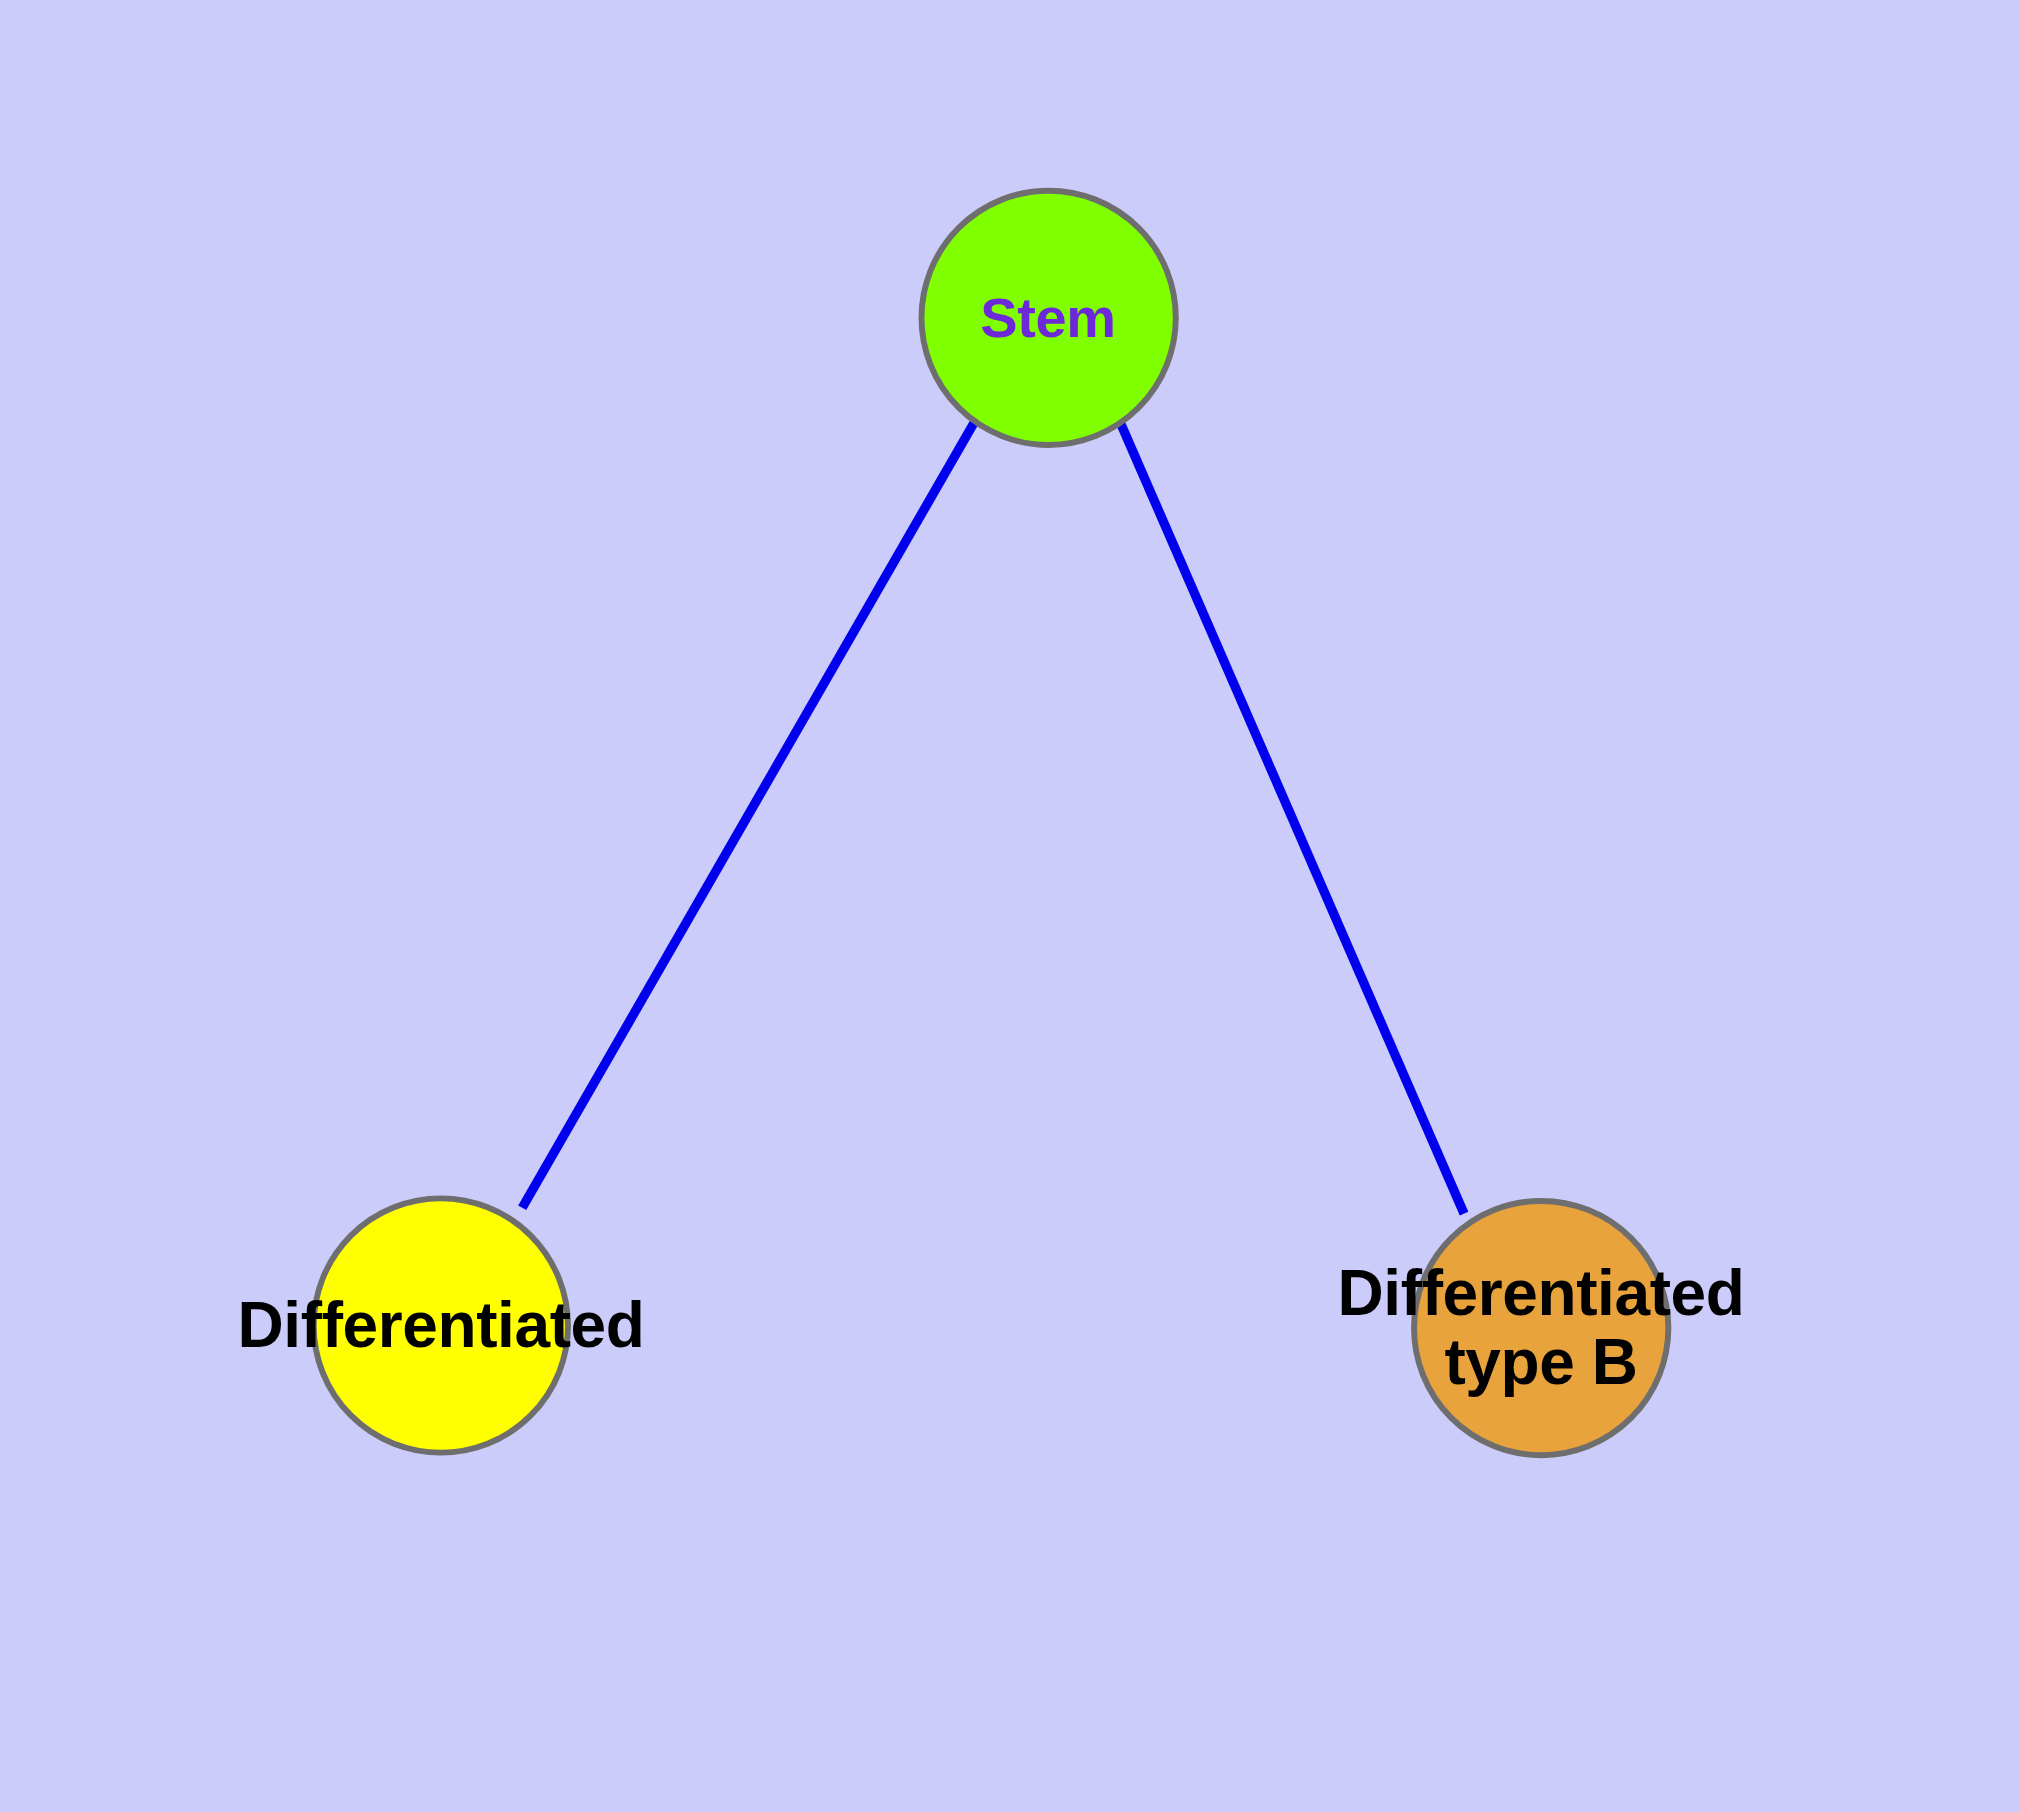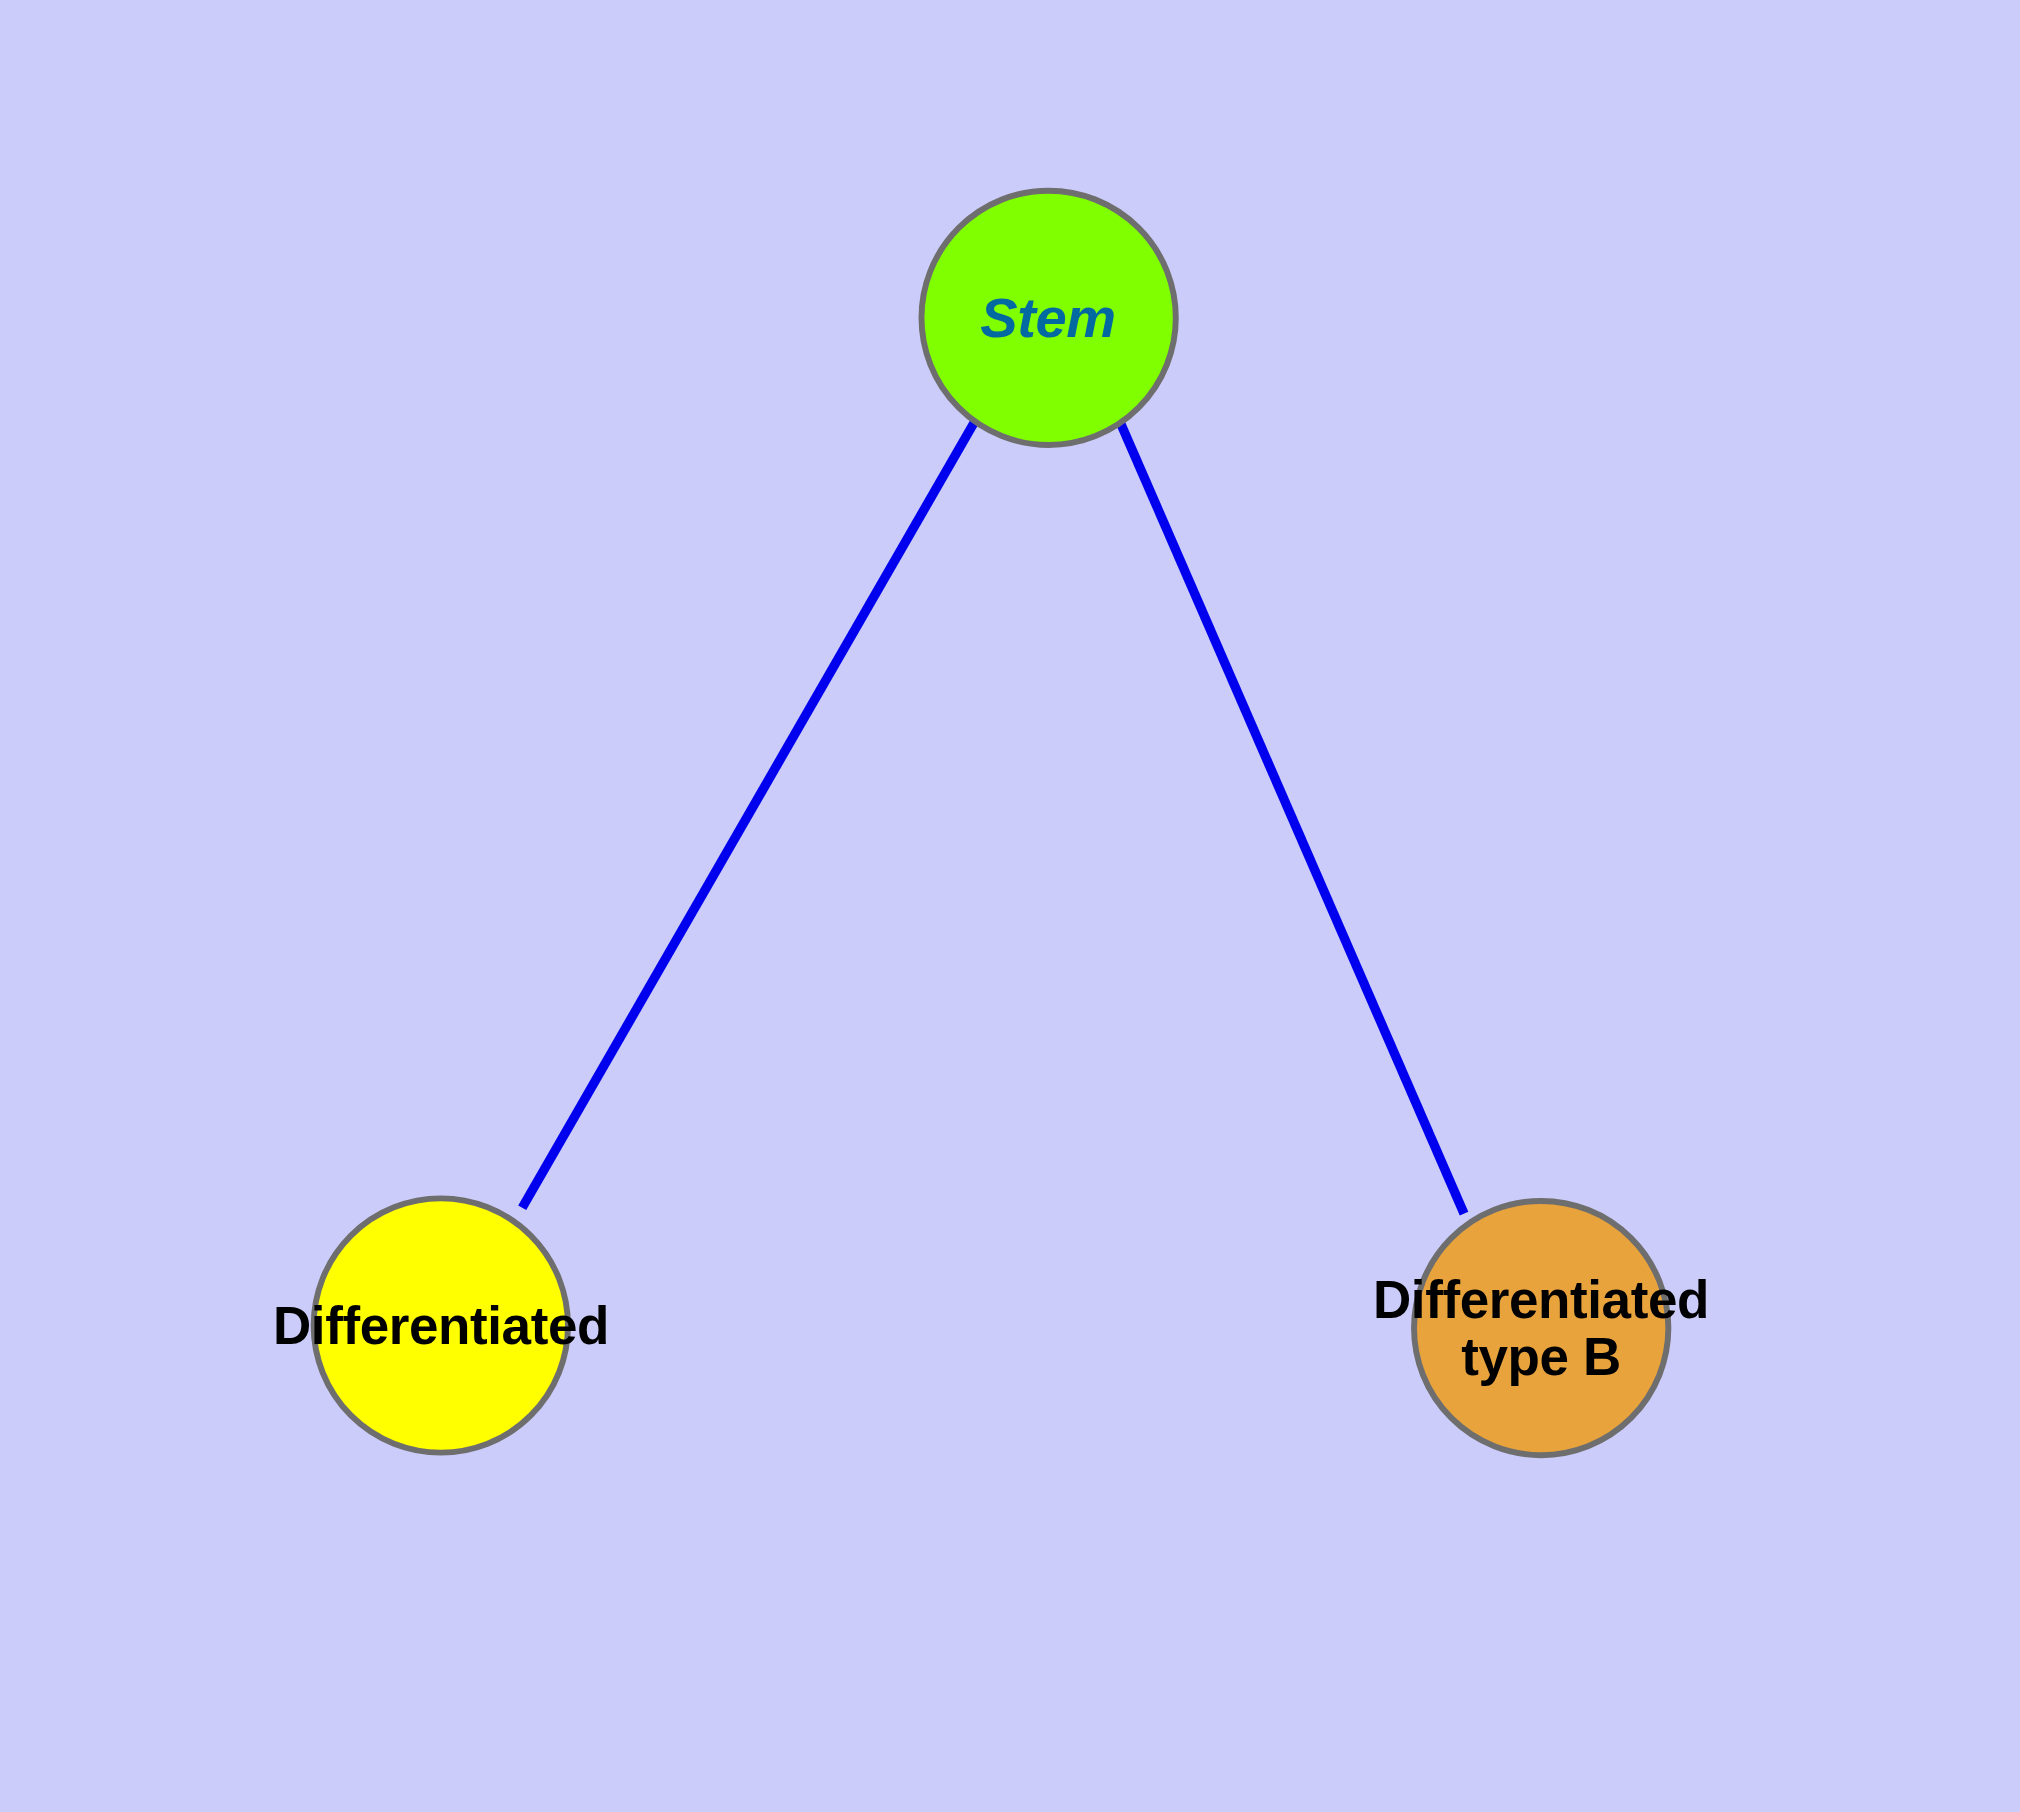--- a/index.html
+++ b/index.html
@@ -28,40 +28,40 @@
     transform: translate(-50%, -50%);
     text-align: center;
     white-space: pre;
     font-weight: bold;
     color: #000000;
     line-height: 1.08;
     letter-spacing: -0.4px;
     pointer-events: none;
   }
   .label-stem { font-size: 56px; }
-  .label-leaf { font-size: 53px; }
+  .label-leaf { font-size: 64px; }
 </style>
 </head>
 <body>
 
 <div id="canvas" style="width: 2021px; height: 1812px; background: rgb(204, 204, 250);">
 
   <svg id="graph-svg" viewBox="0 0 2384 2138" preserveAspectRatio="none" xmlns="http://www.w3.org/2000/svg" style="width: 2021px; height: 1812px;">
     <rect id="bg-rect" x="0" y="0" width="2384" height="2138" fill="#ccccfa"></rect>
     <g id="edge-layer">
         <line x1="1150" y1="497" x2="616" y2="1425" stroke="#0000ee" stroke-width="11" stroke-linecap="butt"></line>
         <line x1="1320" y1="495" x2="1727" y2="1432" stroke="#0000ee" stroke-width="11" stroke-linecap="butt"></line>
       </g>
     <g id="node-layer">
         <circle cx="1237" cy="375" r="150" fill="#80ff00" stroke="#6e6e6e" stroke-width="7"></circle>
         <circle cx="520" cy="1564" r="150" fill="#ffff00" stroke="#6e6e6e" stroke-width="7"></circle>
         <circle cx="1818" cy="1567" r="150" fill="#e8a33d" stroke="#6e6e6e" stroke-width="7"></circle>
       </g>
   </svg>
 
   <div id="label-layer">
-      <div class="node-label label-stem" style="left: 1048px; top: 318px; color: #0369a1; font-style: italic;"><span style="display: block;">Stem</span></div>
+      <div class="node-label label-stem" style="left: 1048px; top: 318px; color: #6d28d9;"><span style="display: block;">Stem</span></div>
       <div class="node-label label-leaf" style="left: 441px; top: 1326px; color: rgb(0, 0, 0);"><span style="display: block;">Differentiated</span></div>
       <div class="node-label label-leaf" style="left: 1541px; top: 1328px; color: rgb(0, 0, 0);"><span style="display: block;">Differentiated</span><span style="display: block;">type B</span></div>
     </div>
 
 </div>
 
 
 </body></html>

